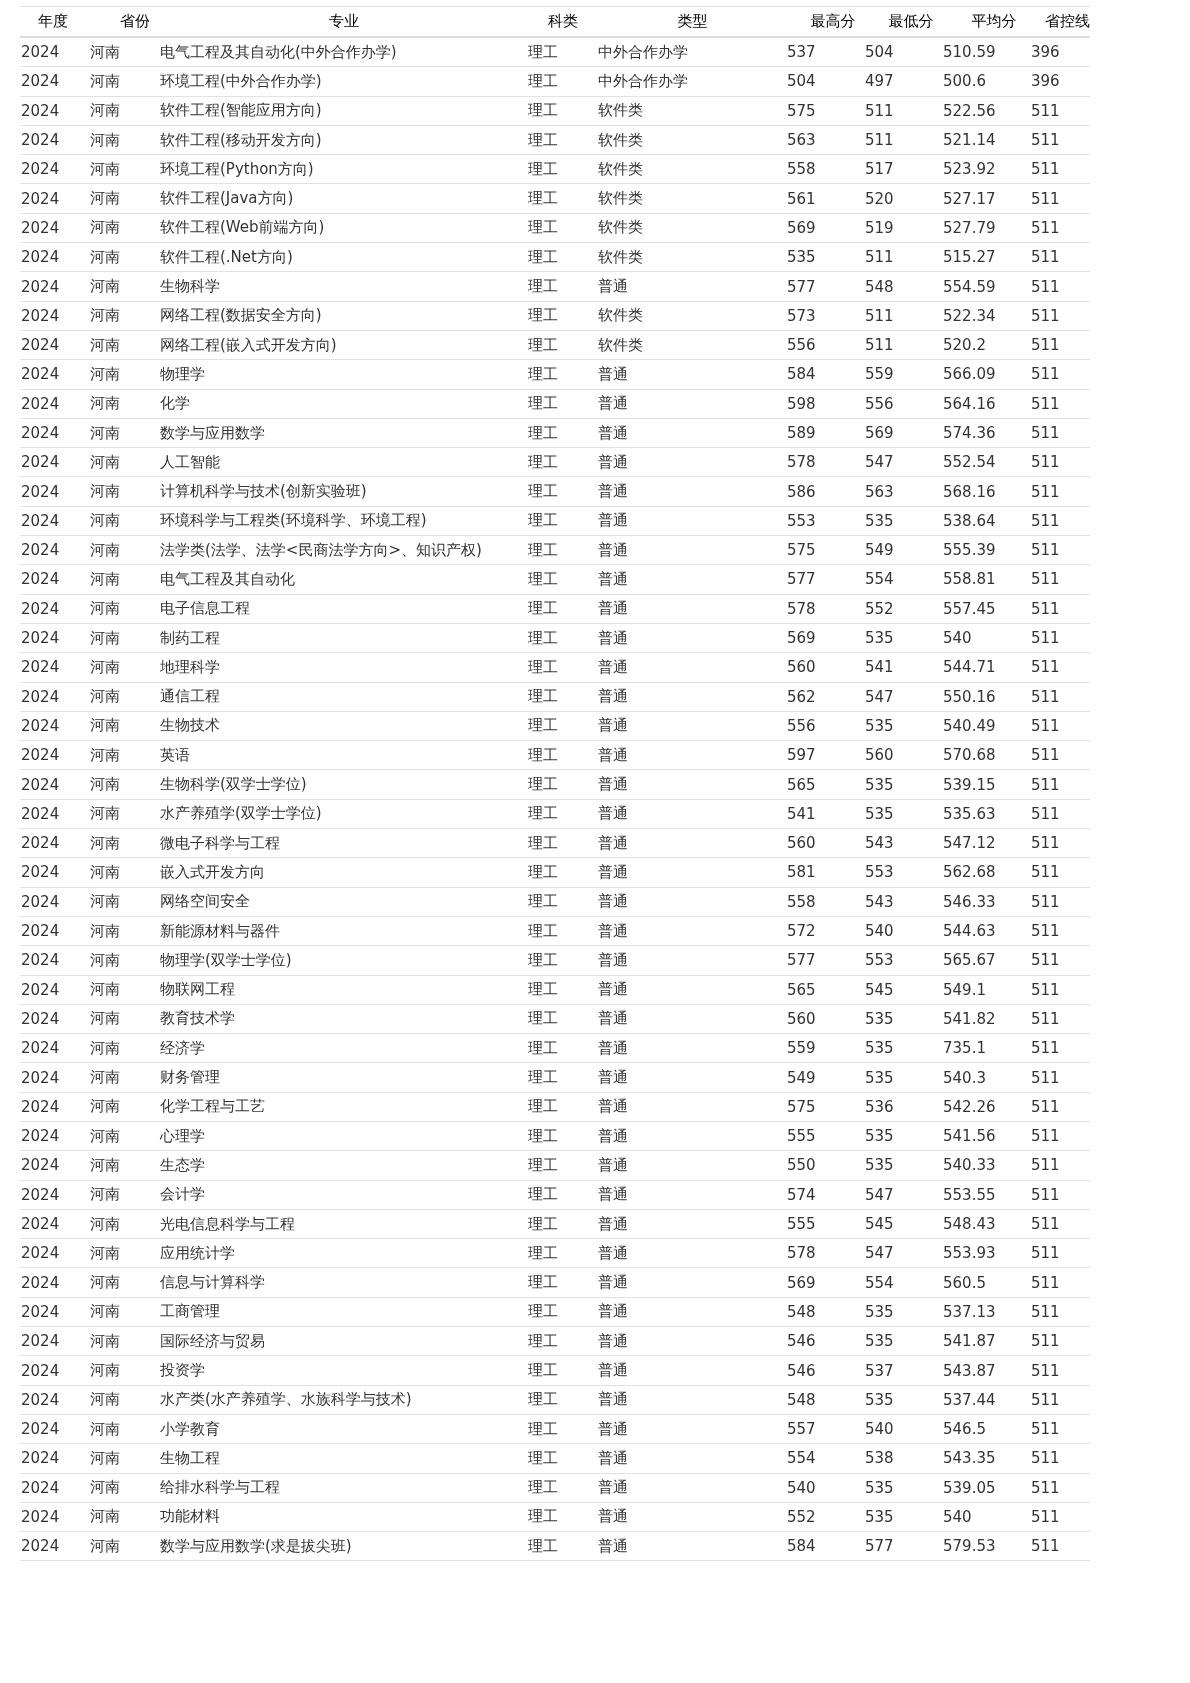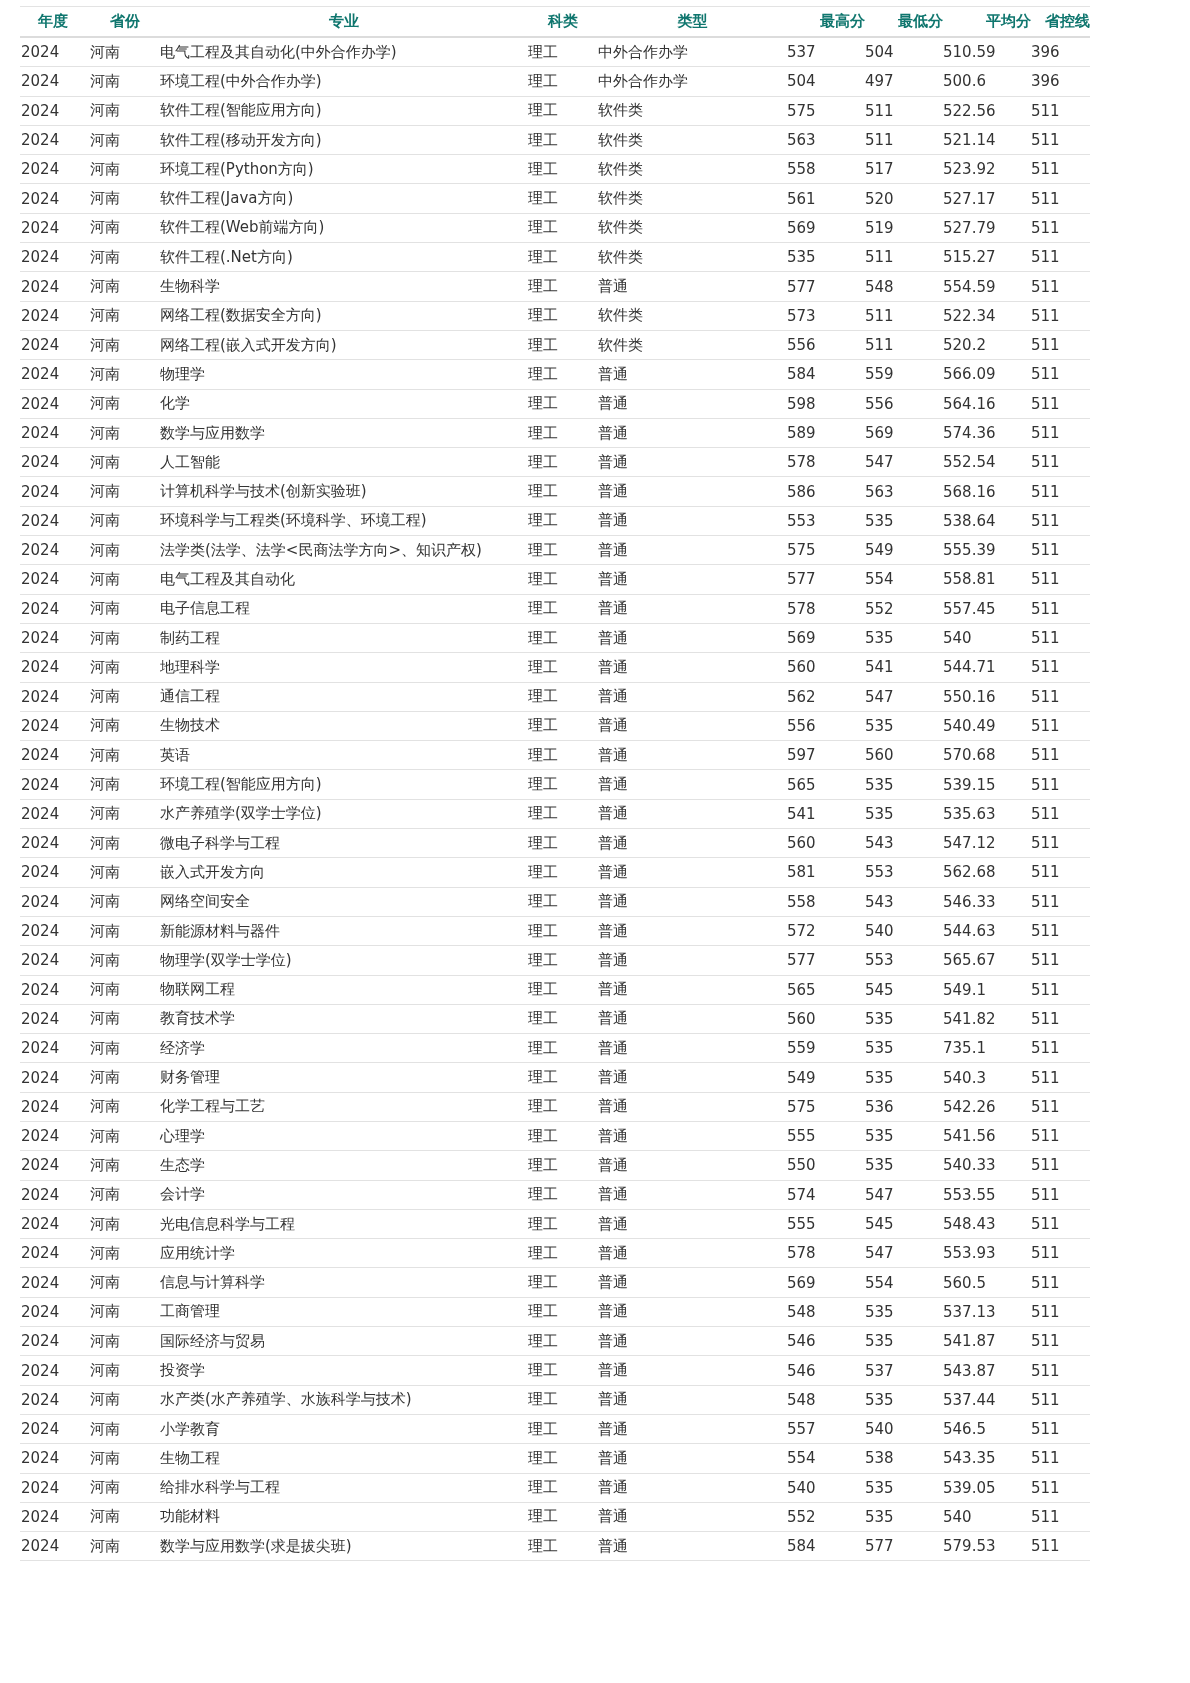--- a/index.html
+++ b/index.html
@@ -1,42 +1,42 @@
 <!DOCTYPE html>
 <html><head>
 <meta charset="utf-8">
 <style>
   html, body { margin: 0; padding: 0; background: #ffffff; }
   body { width: 1190px; height: 1683px; overflow: hidden; position: relative; font-family: "DejaVu Sans", "Liberation Sans", sans-serif; color: #333333; }
   .table-wrap { position: absolute; left: 20px; top: 6px; width: 1070px; }
   table { border-collapse: collapse; width: 1070px; table-layout: fixed; }
   thead th {
-    font-weight: bold; font-size: 15px; color: #0f766e;
+    font-weight: normal; font-size: 15px; color: #000000;
     height: 29px; padding: 0; text-align: center;
     border-top: 1px solid #e3e3e3;
     border-bottom: 2px solid #dcdcdc;
   }
   tbody td {
     font-size: 15px; height: 28.3px; padding: 0; text-align: left;
     border-bottom: 1px solid #e2e2e2; white-space: nowrap; color: #333;
     vertical-align: middle;
   }
   td.c-year { padding-left: 1px; }
   col.w-year { width: 70px; }
   col.w-prov { width: 70px; }
   col.w-major { width: 368px; }
   col.w-subj { width: 70px; }
   col.w-type { width: 189px; }
   col.w-max { width: 78px; }
   col.w-min { width: 78px; }
   col.w-avg { width: 88px; }
   col.w-line { width: 59px; }
   th.h-year { text-align: left; padding-left: 18px; }
-  th.h-prov { text-align: left; padding-left: 20px; }
-  th.h-max, th.h-min, th.h-avg { text-align: right; padding-left: 14px; }
+  th.h-prov { text-align: center; padding-left: 20px; }
+  th.h-max, th.h-min, th.h-avg { text-align: center; padding-left: 14px; }
   th.h-line { text-align: right; padding-left: 2px; }
 </style>
 </head>
 <body>
 
 <div class="table-wrap">
   <table>
     <colgroup>
       <col class="w-year">
         <col class="w-prov">
@@ -333,21 +333,21 @@
           <td class="c-subj">理工</td>
           <td class="c-type">普通</td>
           <td class="c-max">597</td>
           <td class="c-min">560</td>
           <td class="c-avg">570.68</td>
           <td class="c-line">511</td>
         </tr>
         <tr>
           <td class="c-year">2024</td>
           <td class="c-prov">河南</td>
-          <td class="c-major">环境工程(智能应用方向)</td>
+          <td class="c-major">生物科学(双学士学位)</td>
           <td class="c-subj">理工</td>
           <td class="c-type">普通</td>
           <td class="c-max">565</td>
           <td class="c-min">535</td>
           <td class="c-avg">539.15</td>
           <td class="c-line">511</td>
         </tr>
         <tr>
           <td class="c-year">2024</td>
           <td class="c-prov">河南</td>

